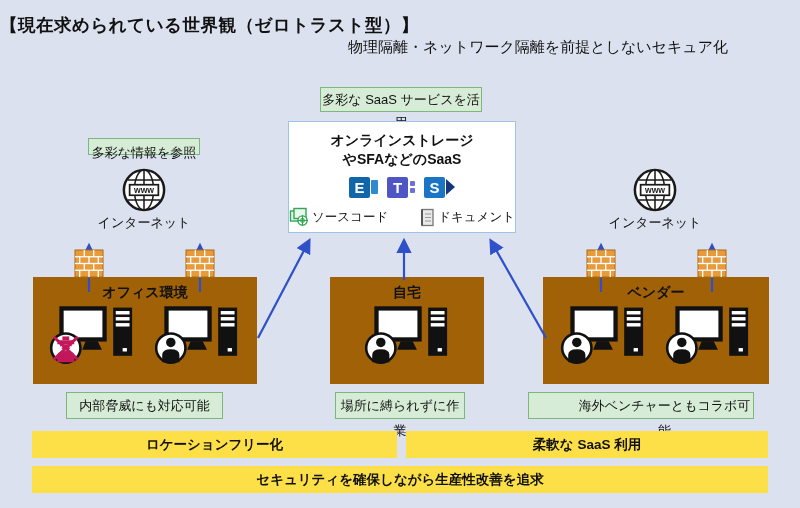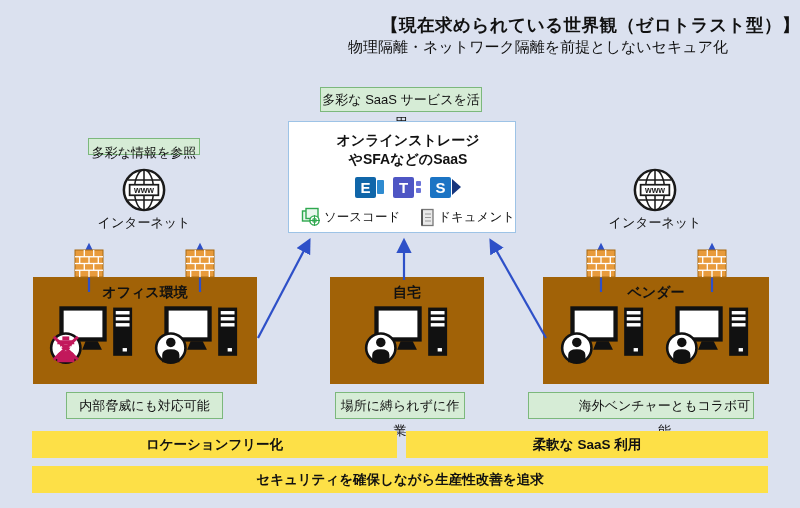--- a/index.html
+++ b/index.html
@@ -1,33 +1,33 @@
 <!DOCTYPE html>
 <html><head>
 <meta charset="utf-8">
 <style>
   html,body{margin:0;padding:0;}
   body{font-family:"Liberation Sans","DejaVu Sans",sans-serif;background:#fff;}
   #canvas{position:relative;width:800px;height:508px;background:#dbe1ef;overflow:hidden;color:#111;}
 
-  .page-title{position:absolute;top:13px;left:0;width:800px;text-align:right;
+  .page-title{position:absolute;top:13px;left:0;width:800px;text-align:left;
     font-size:17.5px;font-weight:bold;letter-spacing:.5px;}
   .page-subtitle{position:absolute;top:38px;left:0;width:728px;text-align:right;font-size:15px;}
 
   .tag{position:absolute;background:#d6ecd6;border:1px solid #7cb87c;
     font-size:13px;text-align:center;box-sizing:border-box;}
   .tag-saas{left:320px;top:87px;width:162px;height:25px;line-height:23px;}
   .tag-info{left:88px;top:138px;width:112px;height:17px;line-height:27px;}
   .tag-note{top:392px;height:27px;line-height:25px;}
   .tag-note.office{left:66px;width:157px;}
   .tag-note.home{left:335px;width:130px;}
   .tag-note.vendor{left:528px;width:226px;padding-left:47px;}
 
   .saas-box{position:absolute;left:288px;top:121px;width:228px;height:112px;
-    background:#fff;border:1px solid #9dc3e6;box-sizing:border-box;text-align:center;padding-left:12px;}
+    background:#fff;border:1px solid #9dc3e6;box-sizing:border-box;text-align:center;}
   .saas-title{margin-top:9px;font-size:14px;font-weight:bold;line-height:19px;}
   .ms-row{display:flex;justify-content:center;align-items:center;gap:9px;margin-top:6px;height:24px;}
   .ms-icon{display:flex;align-items:center;}
   .ms-sq{width:21px;height:21px;border-radius:2px;color:#fff;font-weight:bold;font-size:15px;
     line-height:21px;text-align:center;}
   .ms-sq.e{background:#1066a9;}
   .ms-acc-e{width:7px;height:14px;background:#2e8bd0;margin-left:1px;border-radius:1px;}
   .ms-sq.t{background:#4e56c4;}
   .ms-acc-t{display:flex;flex-direction:column;gap:2px;margin-left:2px;}
   .ms-acc-t i{display:block;width:5px;height:5px;background:#6a72d8;border-radius:1px;}

